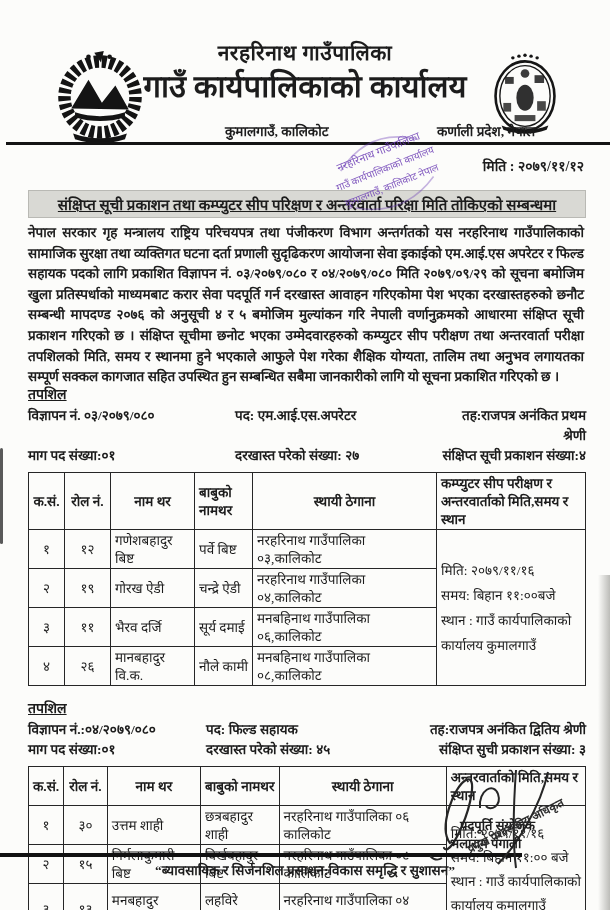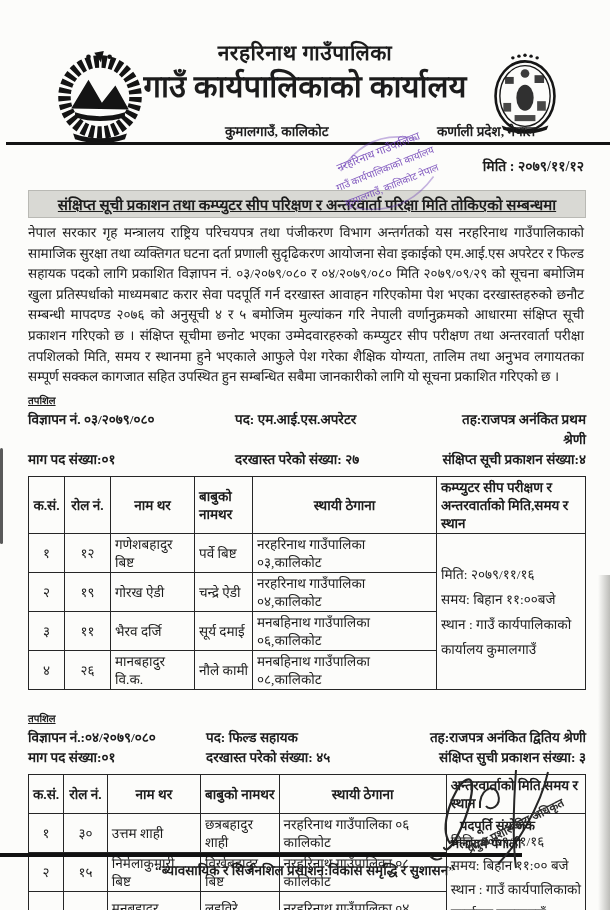--- a/index.html
+++ b/index.html
@@ -23,24 +23,24 @@
   
   .ink-stamp{position:absolute; top:116px; left:326px; width:120px; height:110px;
     z-index:6; opacity:.85; pointer-events:none;}
   
   .subject-bar{position:absolute; top:190px; left:28px; width:548px;
     background:#d9d9d4; border:1px solid #b9b9b4; padding:3px 4px;
     text-align:center; font-size:15px; font-weight:bold;}
   .subject-bar span{text-decoration:underline;}
   
   .body-par{position:absolute; top:223px; left:28px; width:556px;
-    font-size:13.5px; line-height:20.6px; text-align:justify;}
+    font-size:13.5px; line-height:20.6px; text-align:justify;font-weight:bold;}
   
   .details{position:absolute; top:384px; left:28px; width:558px;}
-  .tapasil{font-size:10px; font-weight:bold; text-decoration:underline; margin:9px 0 3px 0;}
+  .tapasil{font-size:14px; font-weight:bold; text-decoration:underline; margin:0 0 3px 0;}
   .info-row{display:flex; font-size:13.5px; font-weight:bold; line-height:20px;}
   .info-row .c1{width:207px;} .info-row .c2{width:202px;} .info-row .c3{flex:1;text-align:right;}
   .info-row2 .c1{width:178px;} .info-row2 .c2{width:124px;} .info-row2 .c3{flex:1;}
   .grid-gap{height:4px;}
   table.roster{border-collapse:collapse; width:558px; margin-top:2px;}
   table.roster td, table.roster th{border:1.3px solid #262626; font-size:13.5px;
     padding:1px 4px; vertical-align:middle;}
   table.roster th{font-weight:bold;}
   .th-c{text-align:center;}
   .th-tl{text-align:left; vertical-align:top;}

